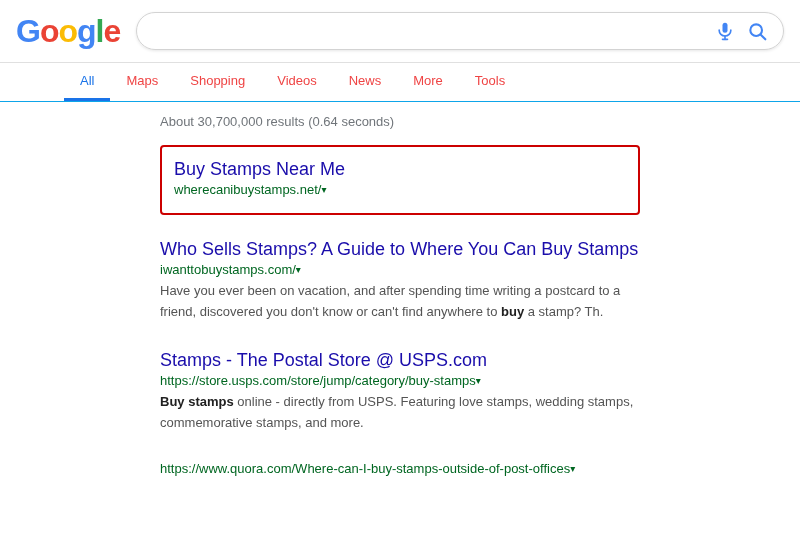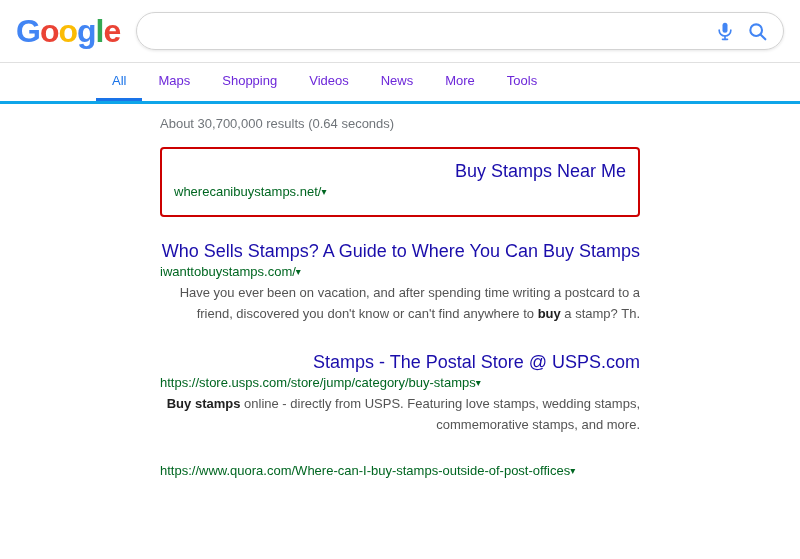--- a/index.html
+++ b/index.html
@@ -61,29 +61,29 @@
     }
 
     .mic-icon svg, .search-icon-btn svg {
       display: block;
     }
 
     
     .nav-tabs {
       display: flex;
       align-items: flex-start;
-      padding: 0 96px;
-      border-bottom: 3px solid #0ea5e9;
+      padding: 0 64px;
+      border-bottom: 1px solid #0ea5e9;
       gap: 0;
     }
 
     .nav-tab {
       padding: 10px 16px;
       font-size: 13px;
-      color: #6d28d9;
+      color: #ef4444;
       cursor: pointer;
       text-decoration: none;
       border-bottom: 3px solid transparent;
       display: flex;
       align-items: center;
       gap: 4px;
     }
 
     .nav-tab.active {
       color: #1a73e8;
@@ -102,21 +102,20 @@
 
     .result-count {
       font-size: 13px;
       color: #70757a;
       margin-bottom: 16px;
     }
 
     
     .search-result {
       margin-bottom: 28px;
-      text-align: right;
     }
 
     .result-highlighted {
       border: 2px solid #cc0000;
       border-radius: 4px;
       padding: 12px;
       margin-bottom: 24px;
     }
 
     .result-title {

